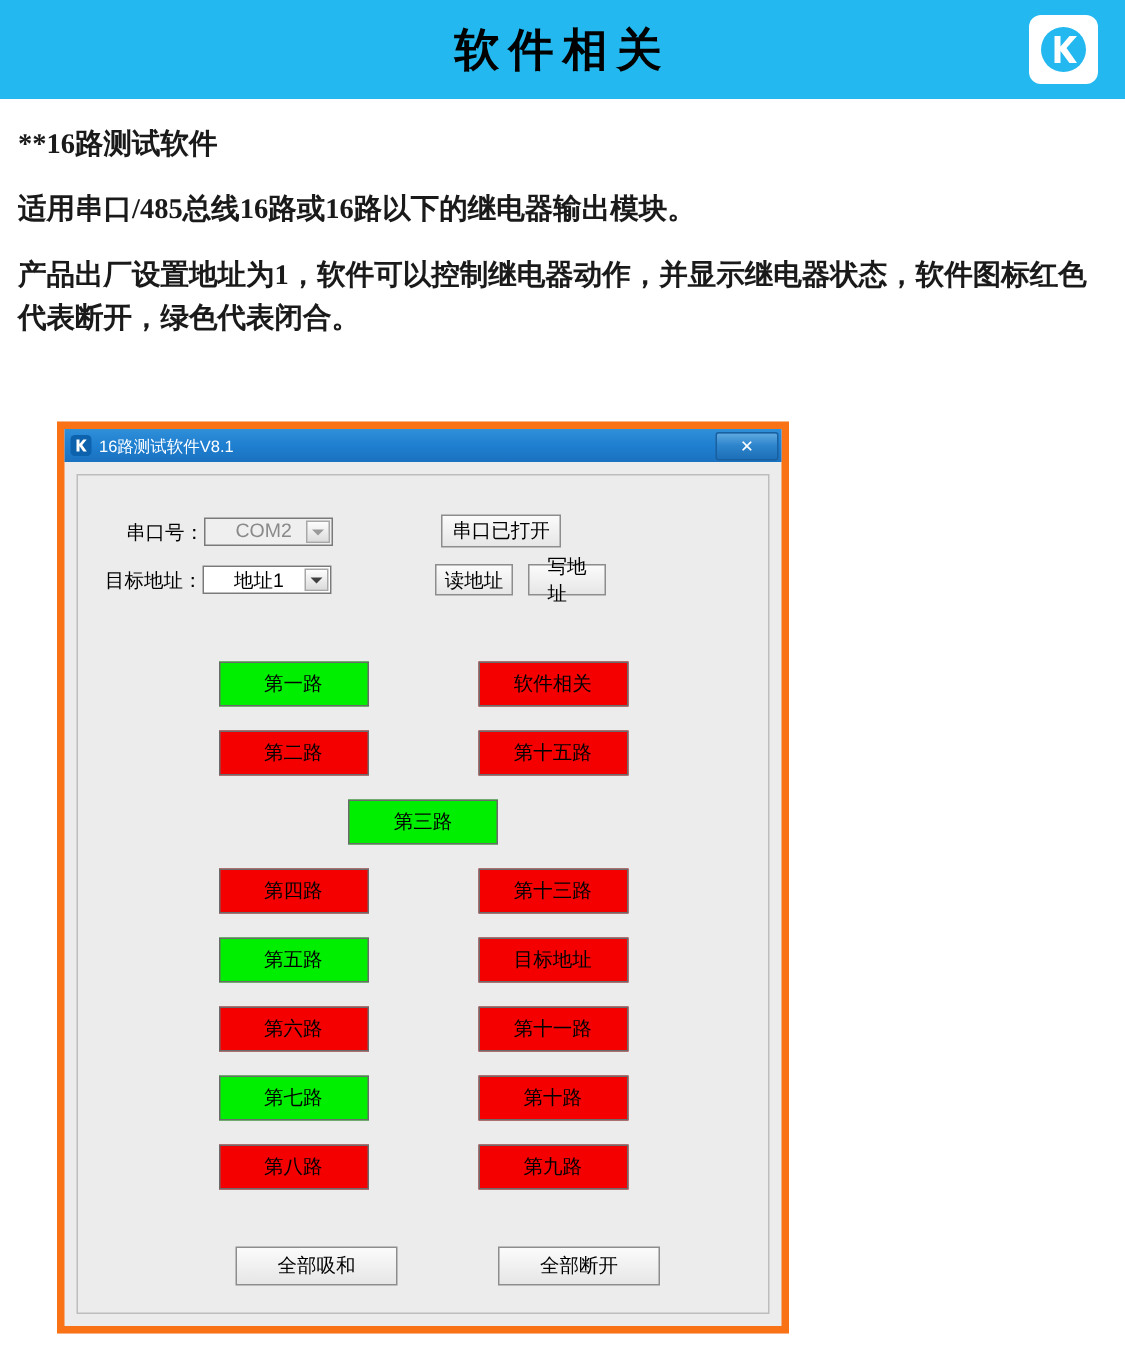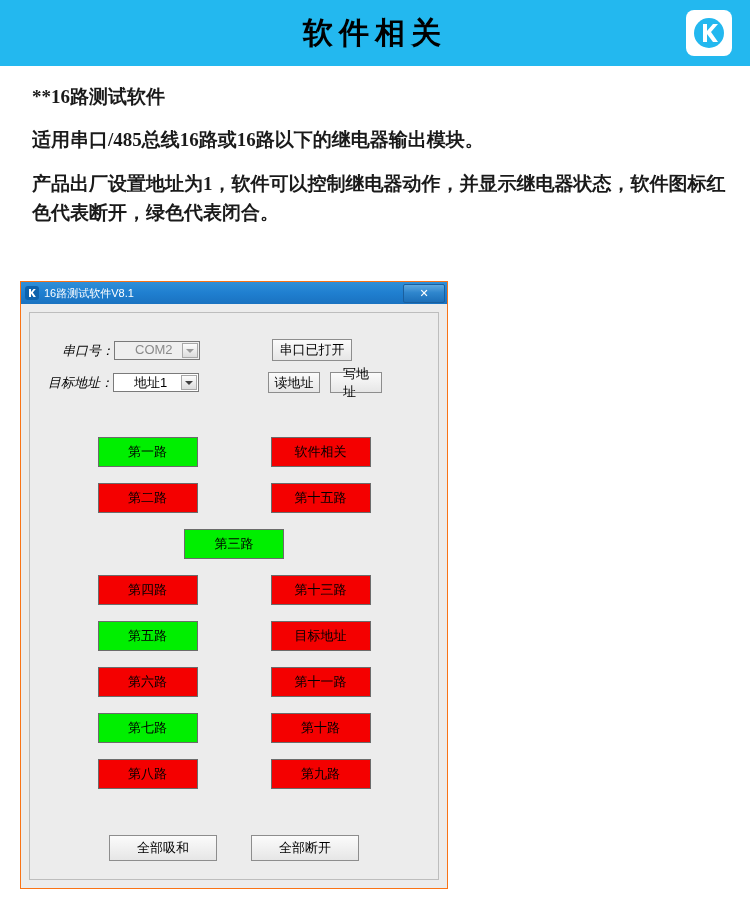--- a/index.html
+++ b/index.html
@@ -43,43 +43,43 @@
     border-radius: 8px;
     background: #ffffff;
     display: flex;
     align-items: center;
     justify-content: center;
   }
   .banner-logo svg { display:block; }
 
   
   .desc {
-    padding: 16px 22px 0 32px;
+    padding: 16px 22px 0 12px;
   }
   .desc p {
     margin: 0 0 14px 0;
     font-size: 19px;
     line-height: 1.55;
     color: #1a1a1a;
     font-family: "Liberation Serif", serif;
     font-weight: bold;
   }
   .desc p.plain {
     font-weight: bold;
   }
 
   
   .app-window {
     position: absolute;
-    left: 20px;
+    left: 38px;
     top: 281px;
-    width: 428px;
+    width: 488px;
     height: 608px;
     background: #ececec;
-    border: 1px solid #f97316;
+    border: 5px solid #f97316;
     box-sizing: border-box;
   }
   .titlebar {
     height: 22px;
     background: linear-gradient(to bottom, #2f8fd8 0%, #1f7fd0 50%, #1a72c0 100%);
     display: flex;
     align-items: center;
     padding: 0 2px 0 4px;
     box-sizing: border-box;
   }
@@ -130,21 +130,20 @@
   
   .form-row {
     position: absolute;
     display: flex;
     align-items: center;
   }
   .form-label {
     font-size: 13px;
     color: #000000;
     font-family: "Liberation Sans", sans-serif;
-    font-style: italic;
   }
   .combo {
     width: 86px;
     height: 19px;
     background: #ffffff;
     border: 1px solid #7a7a7a;
     box-sizing: border-box;
     display: flex;
     align-items: flex-start;
     font-size: 13px;
@@ -221,20 +220,21 @@
     position: absolute;
     left: 0; right: 0;
     bottom: 18px;
     display: flex;
     justify-content: center;
     gap: 34px;
   }
   .wide-btn {
     width: 108px;
     height: 26px;
+    margin-left: 33px;
   }
 </style>
 </head>
 <body>
 
 <div class="page">
 
   <div class="banner">
     <div class="banner-title">软件相关</div>
     <div class="banner-logo">

